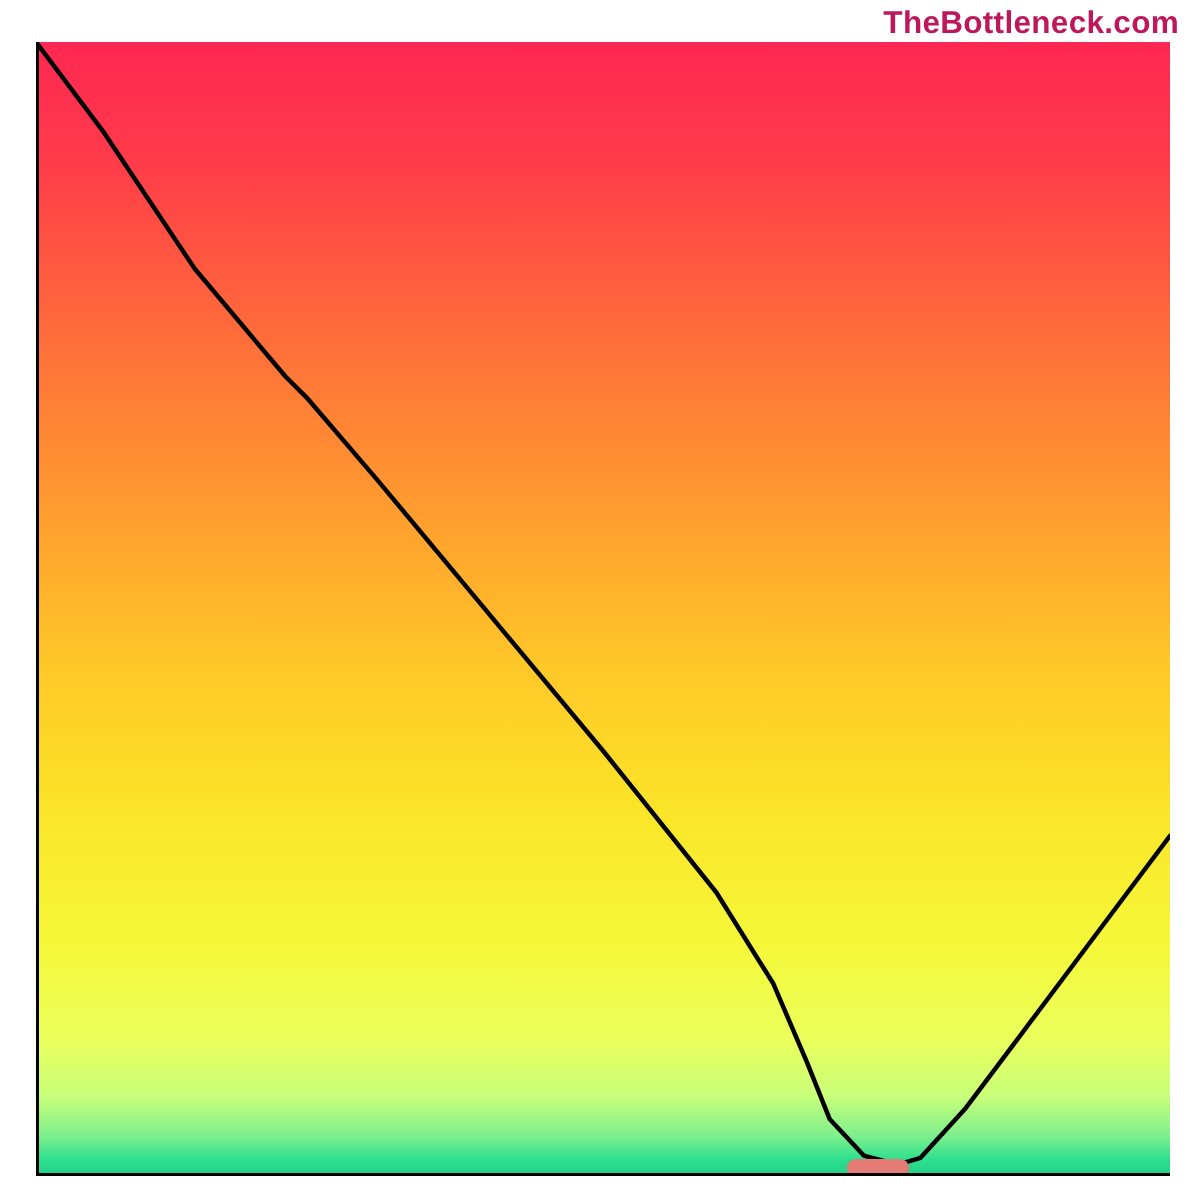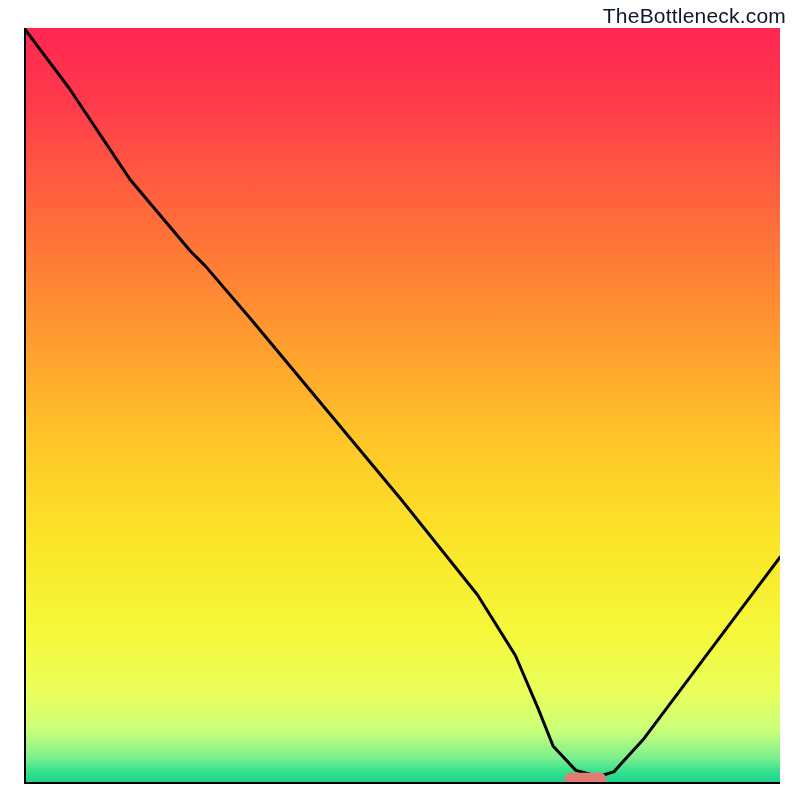--- a/index.html
+++ b/index.html
@@ -8,23 +8,23 @@
     width: 800px;
     height: 800px;
     background: #ffffff;
     position: relative;
     font-family: Arial, sans-serif;
   }
   .watermark {
     position: absolute;
     top: 4px;
     right: 14px;
-    color: #0f172a;
+    color: #be185d;
     font-size: 21px;
-    font-weight: 400;
+    font-weight: 700;
     letter-spacing: 0.2px;
   }
   .plot-area {
     position: absolute;
     left: 24px;
     top: 28px;
     width: 756px;
     height: 756px;
   }
   svg {

